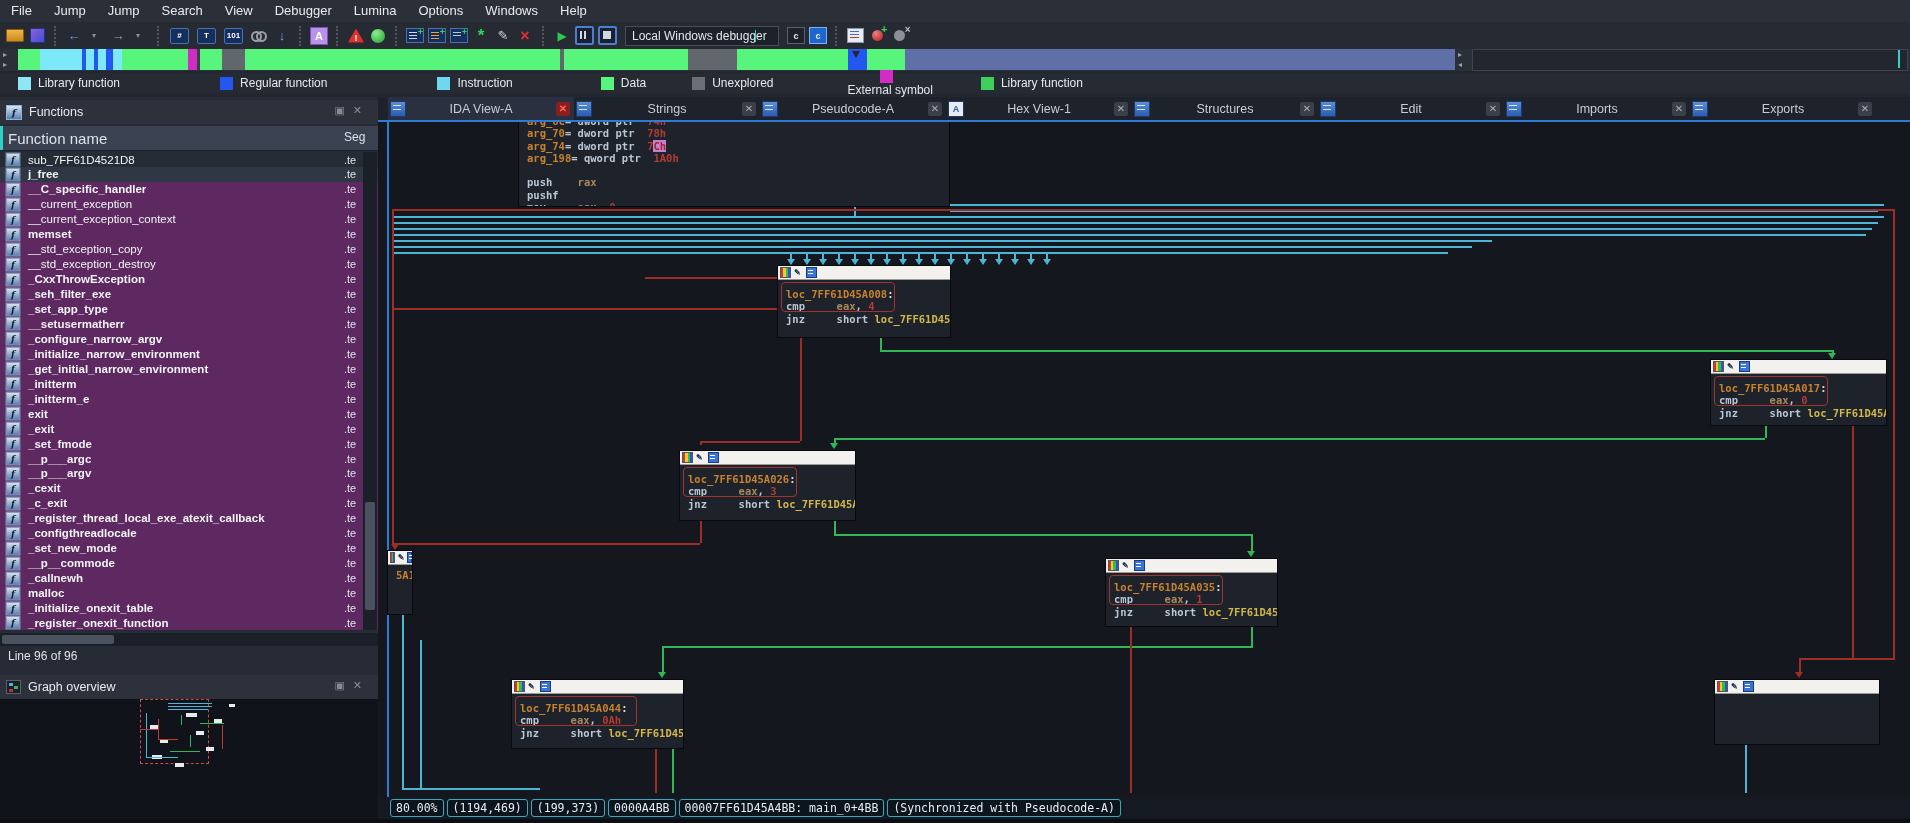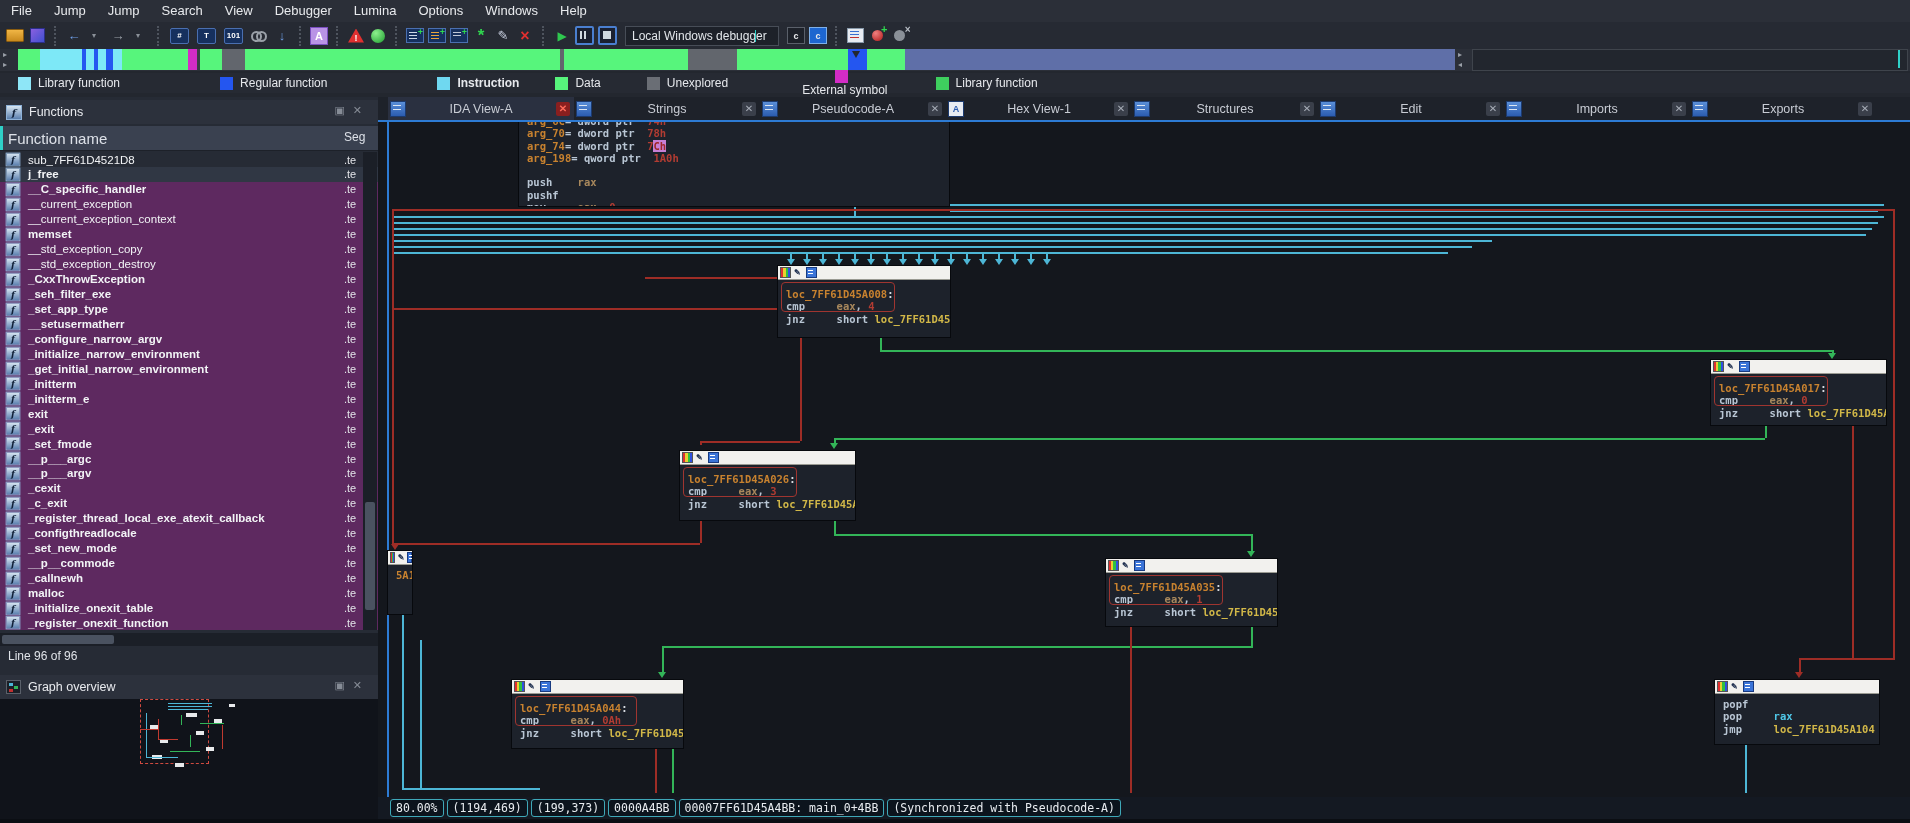--- a/index.html
+++ b/index.html
@@ -264,21 +264,21 @@
 
   <div id="legend">
       <span class="lgitem" style="margin-right: 100px;">
         <span class="lgswatch" style="background: rgb(142, 230, 247);"></span>
         <span>Library function</span>
       </span>
       <span class="lgitem" style="margin-right: 110px;">
         <span class="lgswatch" style="background: rgb(36, 86, 240);"></span>
         <span>Regular function</span>
       </span>
-      <span class="lgitem" style="margin-right: 36px; font-weight: bold;">
+      <span class="lgitem" style="margin-right: 88px;">
         <span class="lgswatch" style="background: rgb(111, 216, 240);"></span>
         <span>Instruction</span>
       </span>
       <span class="lgitem" style="margin-right: 46px;">
         <span class="lgswatch" style="background: rgb(87, 245, 124);"></span>
         <span>Data</span>
       </span>
       <span class="lgitem" style="margin-right: 74px;">
         <span class="lgswatch" style="background: rgb(106, 110, 117);"></span>
         <span>Unexplored</span>
@@ -679,21 +679,20 @@
         </div>
         <div class="gbody" style="padding-top: 8px;"><div class="codeline"><span class="lbl">loc_7FF61D45A044</span><span class="pln">:</span></div><div class="codeline"><span class="txt">cmp     </span><span class="reg">eax</span><span class="txt">, </span><span class="num">0Ah</span></div><div class="codeline"><span class="txt">jnz     </span><span class="txt">short </span><span class="tgt">loc_7FF61D45A053</span></div></div>
         <div class="redbox" style="left: 3px; top: 16px; width: 120px; height: 28px;"></div>
       </div>
       <div class="gnode" style="left: 1336px; top: 557px; width: 166px; height: 66px;">
         <div class="gtitle">
           <span class="nico pal"></span>
           <span class="nico pen">✎</span>
           <span class="nico tbl"></span>
         </div>
-        <div class="gbody" style="padding-top: 4px;"><div class="codeline"><span class="txt">popf</span></div><div class="codeline"><span class="txt">pop     </span><span class="regc">rax</span></div><div class="codeline"><span class="txt">jmp     </span><span class="tgt">loc_7FF61D45A104</span></div></div>
       </div>
       <div class="gnode" style="left: 9px; top: 428px; width: 26px; height: 65px;">
         <div class="gtitle">
           <span class="nico pal"></span>
           <span class="nico pen">✎</span>
           <span class="nico tbl"></span>
         </div>
         <div class="gbody" style="padding-top: 4px;"><div class="codeline"><span class="lbl">5A124</span></div></div>
       </div>
     </div>

